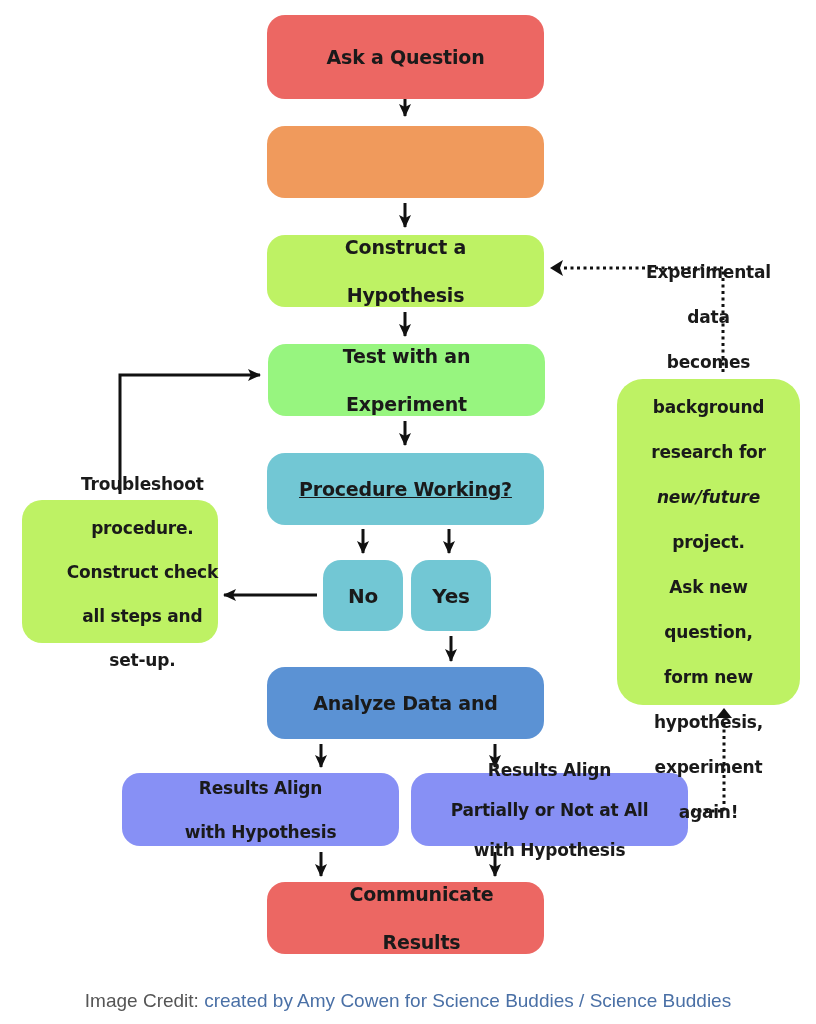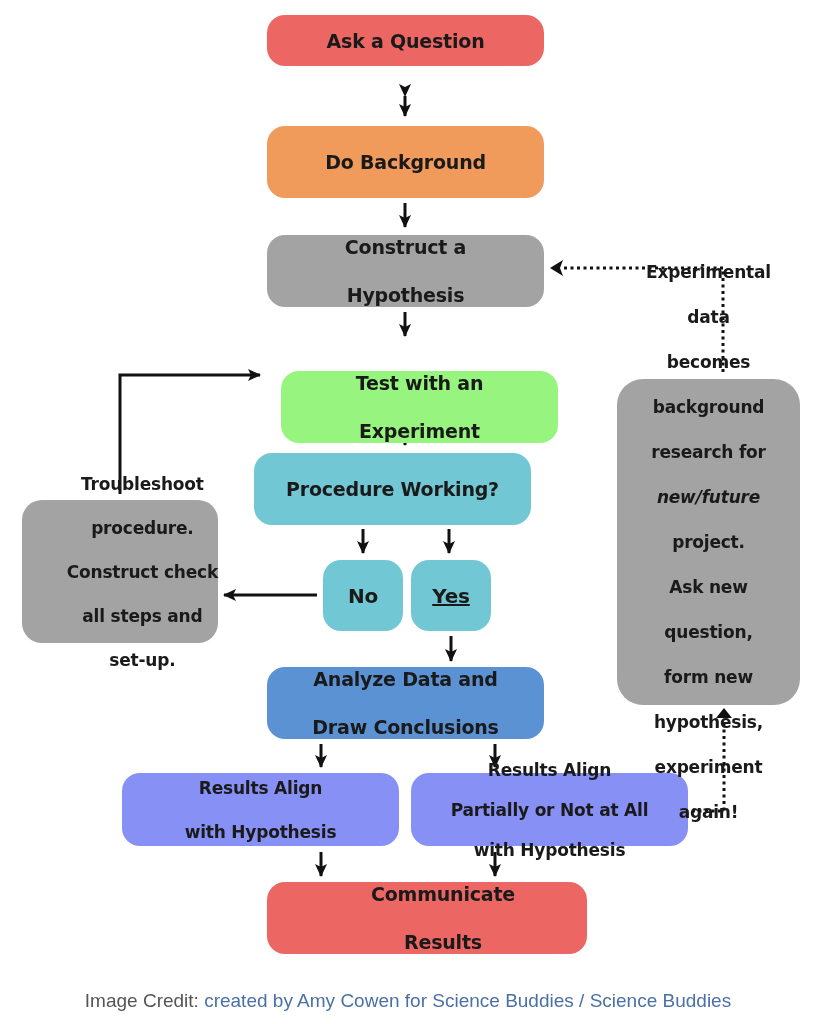--- a/index.html
+++ b/index.html
@@ -11,37 +11,37 @@
       display: flex; align-items: center; justify-content: center;
       text-align: center; font-weight: bold; color: #1a1a1a;
       font-family: "DejaVu Sans", sans-serif;
       font-size: 19px; line-height: 24px;
       white-space: pre-line;
       letter-spacing: -0.2px;
     }
     .node span { display: block; }
     .red    { background: #ec6763; }
     .orange { background: #f09a5c; }
-    .yellow { background: #a3a3a3; }
+    .yellow { background: #bef264; }
     .green  { background: #97f57f; }
     .teal   { background: #72c7d4; }
-    .blue   { background: #5b92d4; }
+    .blue   { background: #5b92d4; text-align: right; }
     .purple { background: #8790f5; }
 
-    #n-ask      { left: 267px; top: 15px;  width: 277px; height: 51px; }
+    #n-ask      { left: 267px; top: 15px;  width: 277px; height: 84px; }
     #n-research { left: 267px; top: 126px; width: 277px; height: 72px; }
     #n-hyp      { left: 267px; top: 235px; width: 277px; height: 72px; }
-    #n-test     { left: 281px; top: 344px; width: 277px; height: 72px; margin-top: 27px; }
-    #n-proc     { left: 254px; top: 453px; width: 277px; height: 72px; }
+    #n-test     { left: 268px; top: 344px; width: 277px; height: 72px; }
+    #n-proc     { left: 267px; top: 453px; width: 277px; height: 72px; text-decoration: underline; }
     #n-no       { left: 323px; top: 560px; width: 80px;  height: 71px; font-size: 20px; }
-    #n-yes      { left: 411px; top: 560px; width: 80px;  height: 71px; font-size: 20px; text-decoration: underline; }
+    #n-yes      { left: 411px; top: 560px; width: 80px;  height: 71px; font-size: 20px; }
     #n-analyze  { left: 267px; top: 667px; width: 277px; height: 72px; }
     #n-align    { left: 122px; top: 773px; width: 277px; height: 73px; font-size: 17px; line-height: 22px; }
     #n-partial  { left: 411px; top: 773px; width: 277px; height: 73px; font-size: 17px; line-height: 20px; }
-    #n-comm     { left: 267px; top: 882px; width: 320px; height: 72px; padding-left: 32px; }
+    #n-comm     { left: 267px; top: 882px; width: 277px; height: 72px; padding-left: 32px; }
     #n-trouble  { left: 22px;  top: 500px; width: 196px; height: 143px; font-size: 17px; line-height: 22px; border-radius: 20px; justify-content: flex-end; }
     #n-future   { left: 617px; top: 379px; width: 183px; height: 326px; font-size: 17px; line-height: 22.5px; border-radius: 26px; }
     #n-future em { font-style: italic; }
 
     svg.connectors { position: absolute; left: 0; top: 0; width: 816px; height: 1024px; pointer-events: none; }
 
     #credit {
       position: absolute; left: 0; width: 816px; top: 990px; text-align: center;
       font-family: "Liberation Sans", sans-serif; font-size: 19px; color: #555555;
     }
@@ -97,21 +97,20 @@
   <path d="M716,718 L724,708 L732,718 Z" fill="#111"></path>
   <path d="M563,260 L550,268 L563,276 L560,268 Z" fill="#111"></path>
 </svg>
 
 <div id="n-ask" class="node red">
   <span>Ask a Question</span>
 </div>
 
 <div id="n-research" class="node orange">
   <div>
-    <span>Do Background</span>
   </div>
 </div>
 
 <div id="n-hyp" class="node yellow">
   <div>
     <span>Construct a</span>
     <span>Hypothesis</span>
   </div>
 </div>
 
@@ -130,21 +129,20 @@
   <span>No</span>
 </div>
 
 <div id="n-yes" class="node teal">
   <span>Yes</span>
 </div>
 
 <div id="n-analyze" class="node blue">
   <div>
     <span>Analyze Data and</span>
-    <span>Draw Conclusions</span>
   </div>
 </div>
 
 <div id="n-align" class="node purple">
   <div>
     <span>Results Align</span>
     <span>with Hypothesis</span>
   </div>
 </div>
 

